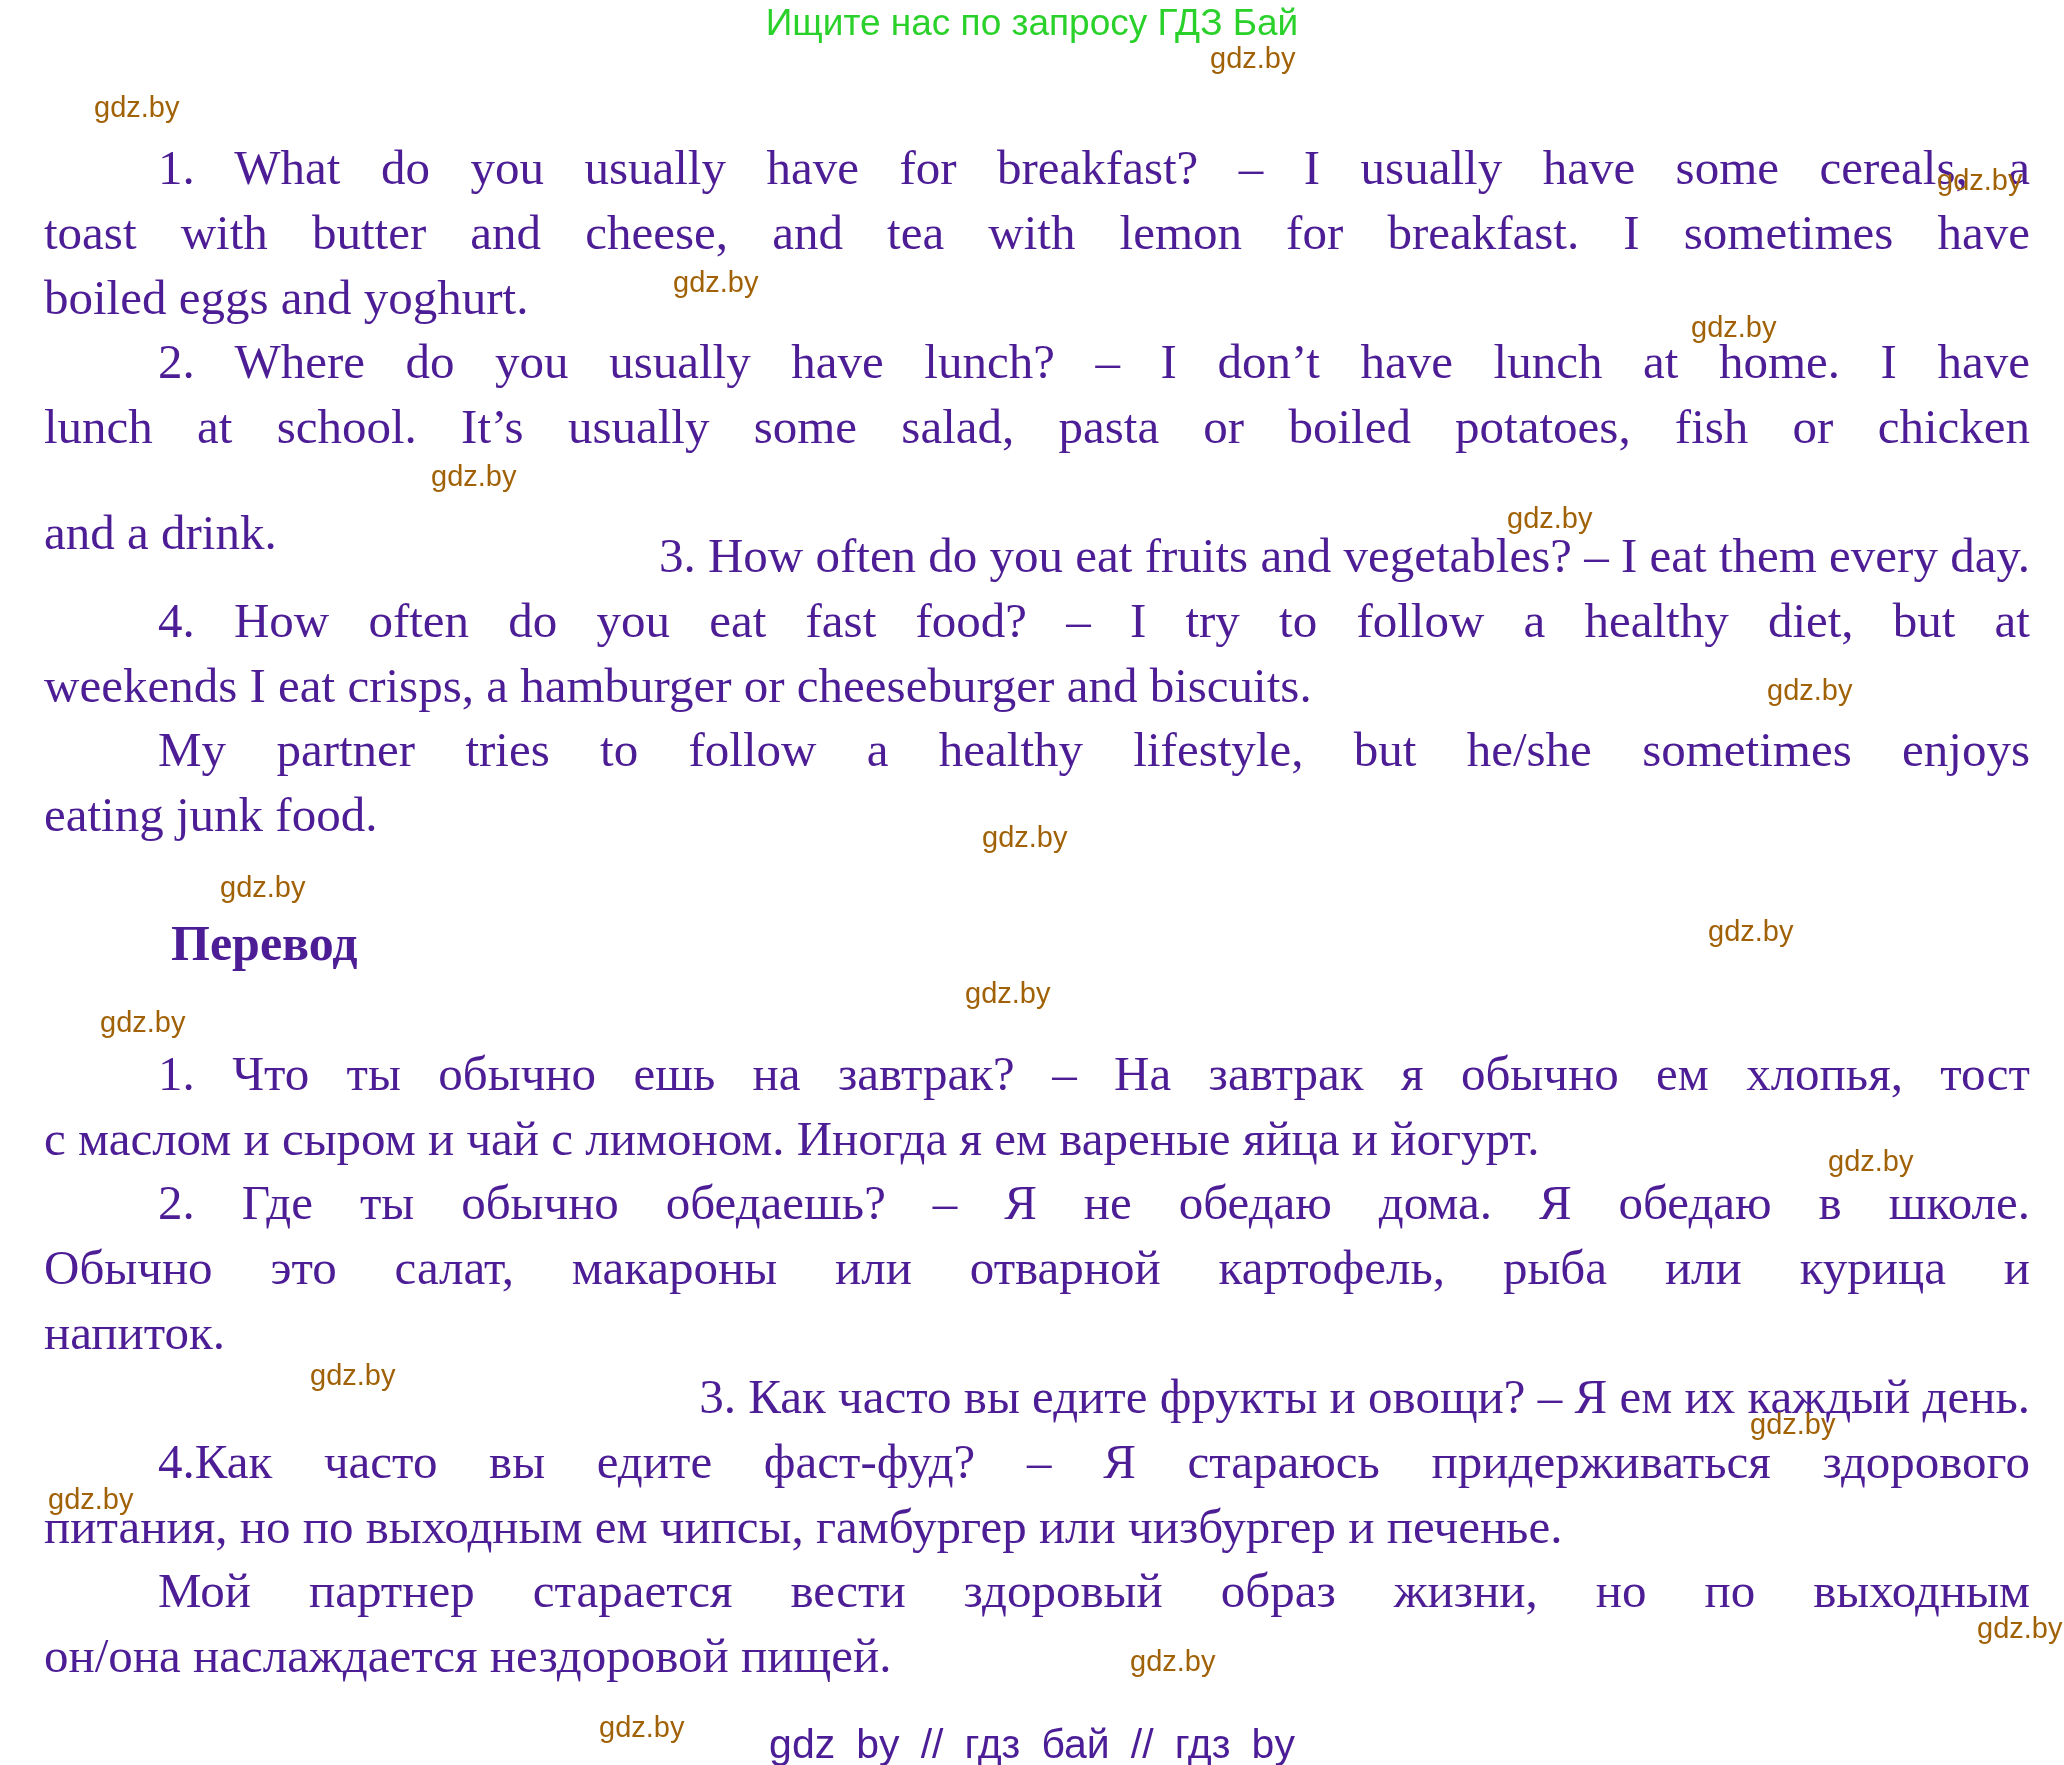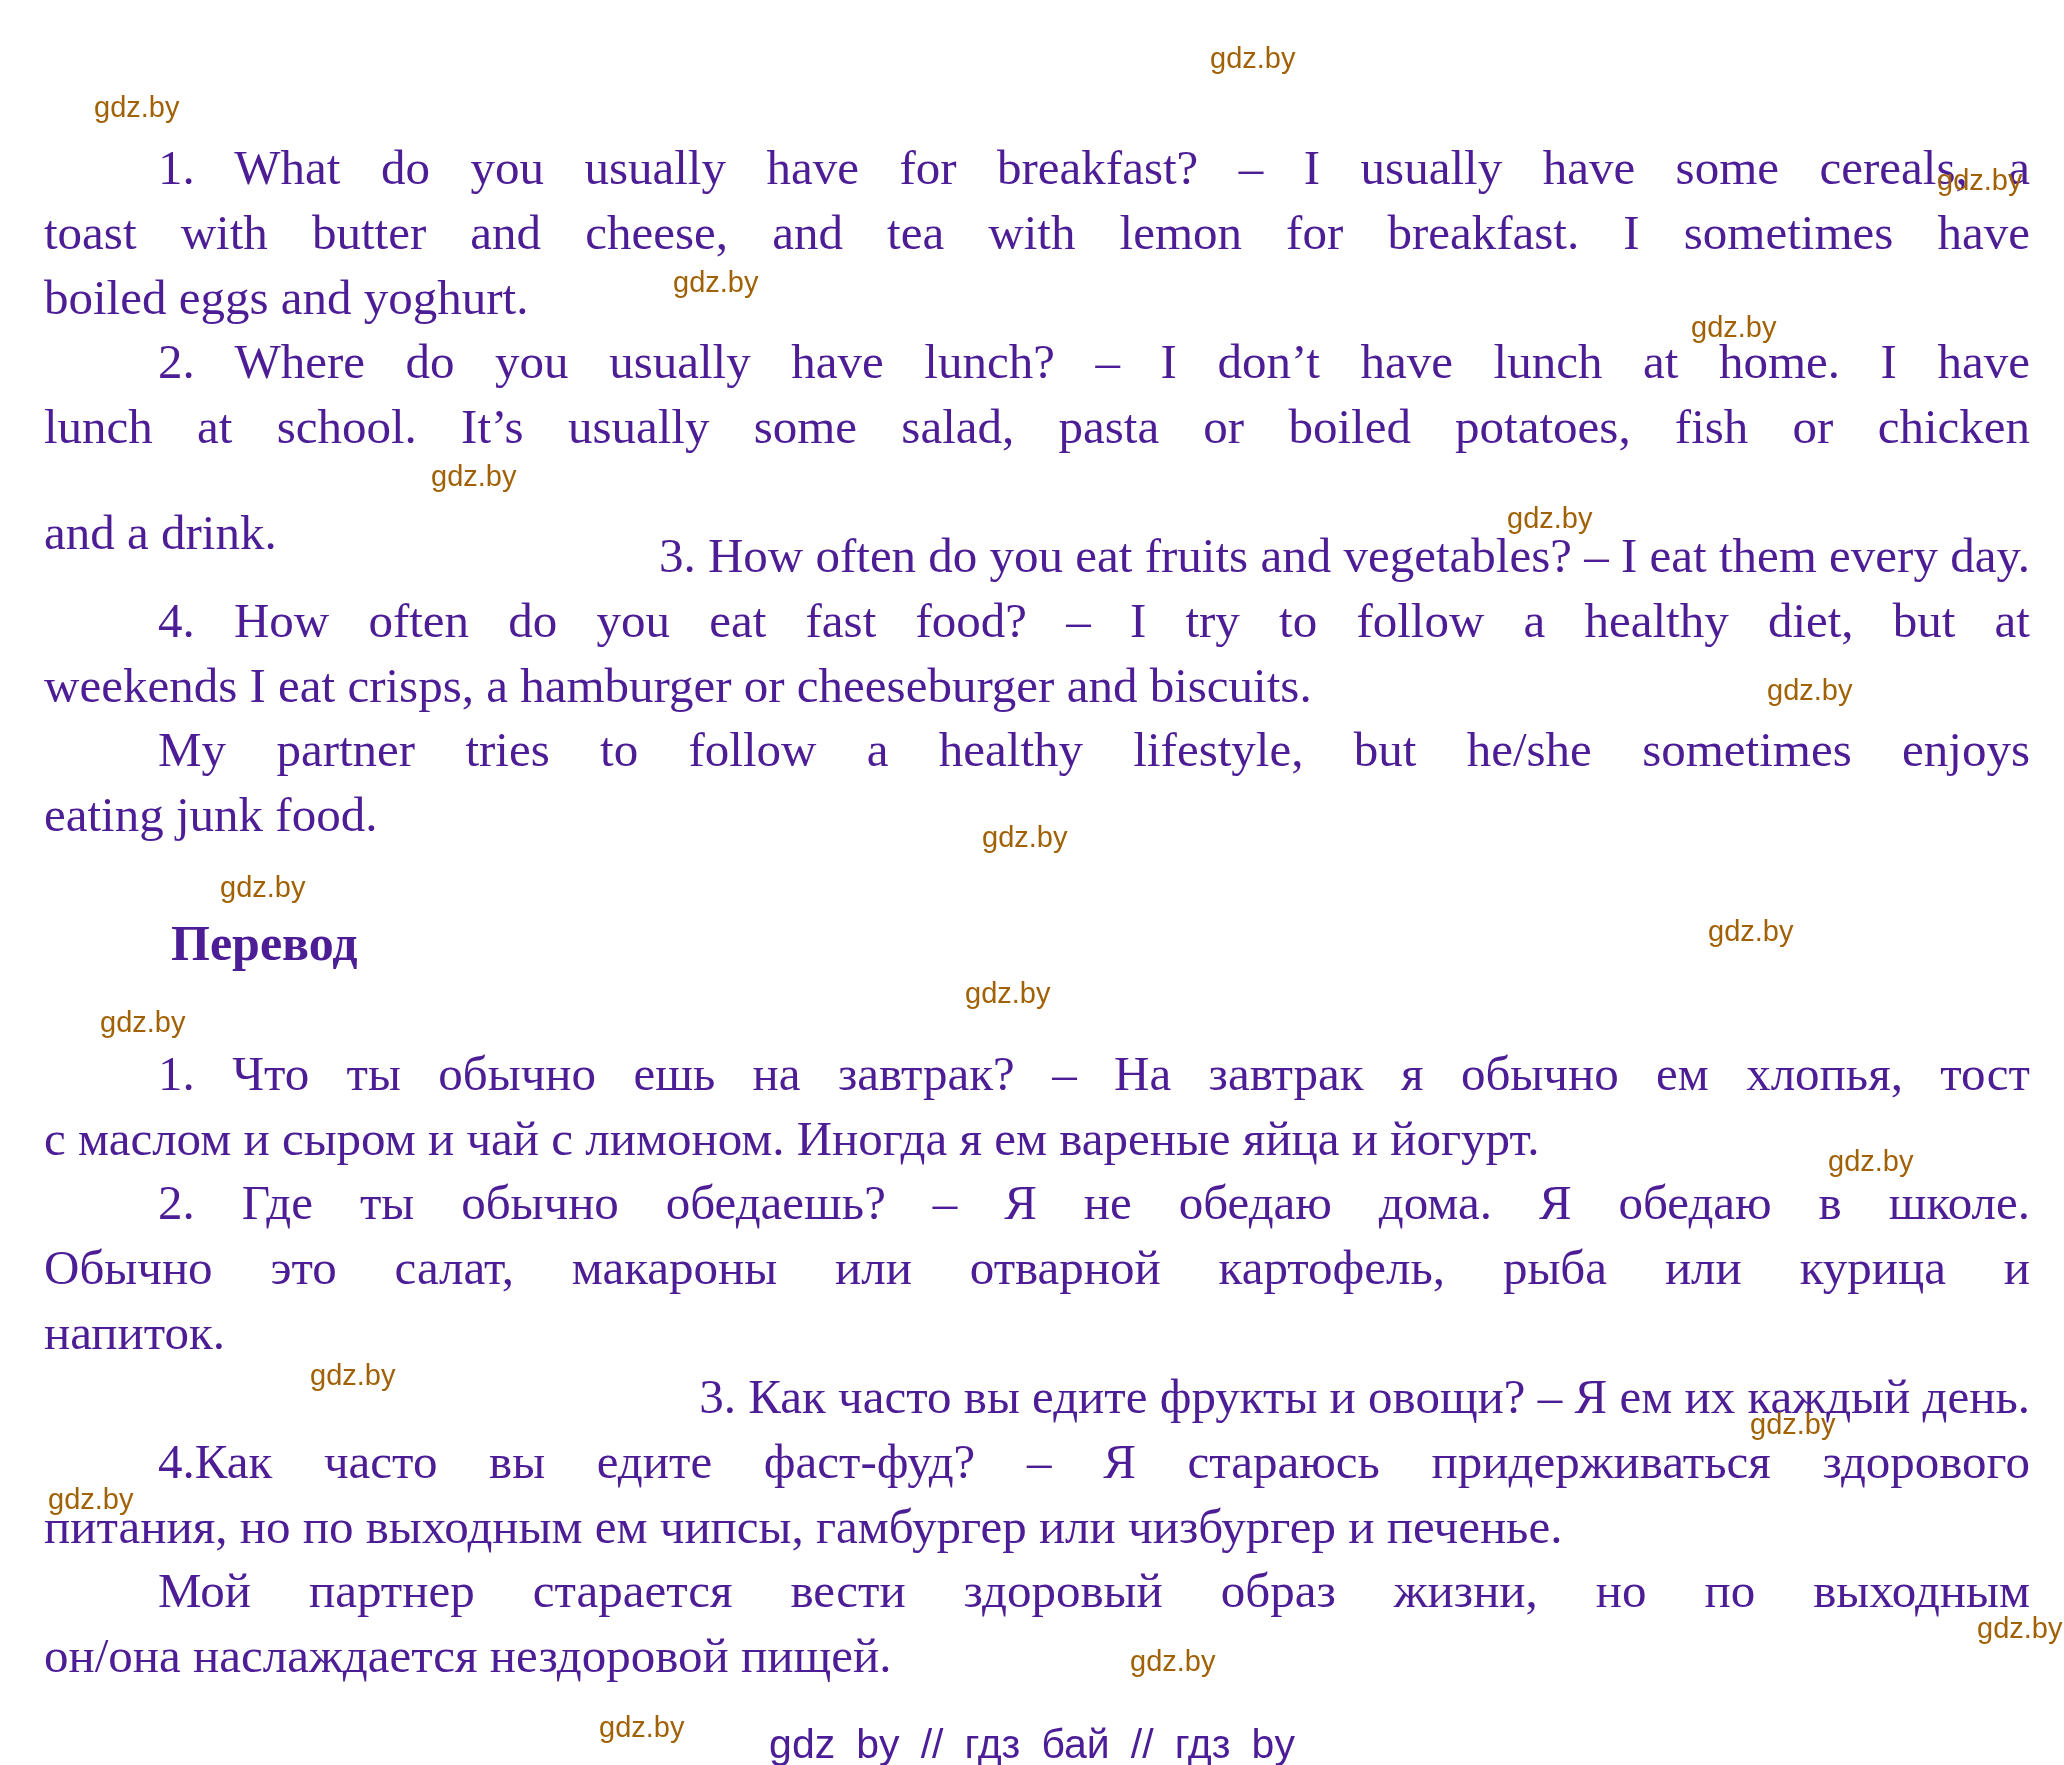--- a/index.html
+++ b/index.html
@@ -32,20 +32,21 @@
   .footer{
     position:absolute;top:1721px;left:0;width:100%;text-align:center;
     font-family:"Liberation Sans","DejaVu Sans",sans-serif;
     font-size:41px;word-spacing:9.7px;
   }
 </style>
 </head>
 <body>
 
 <div id="page">
+  <div class="promo" style="color: rgb(43, 209, 43);">Ищите нас по запросу ГДЗ Бай</div>
 
   <div id="doc">
       <div class="line j ind" style="top: 135px;">1. What do you usually have for breakfast? – I usually have some cereals, a</div>
       <div class="line j" style="top: 200px; font-family: Liberation Serif, serif;">toast with butter and cheese, and tea with lemon for breakfast. I sometimes have</div>
       <div class="line" style="top: 265px;">boiled eggs and yoghurt.</div>
       <div class="line j ind" style="top: 329px;">2. Where do you usually have lunch? – I don’t have lunch at home. I have</div>
       <div class="line j" style="top: 394px;">lunch at school. It’s usually some salad, pasta or boiled potatoes, fish or chicken</div>
       <div class="line" style="top: 459px; margin-top: 41px;">and a drink.</div>
       <div class="line ind" style="top: 523px;">3. How often do you eat fruits and vegetables? – I eat them every day.</div>
       <div class="line j ind" style="top: 588px;">4. How often do you eat fast food? – I try to follow a healthy diet, but at</div>

